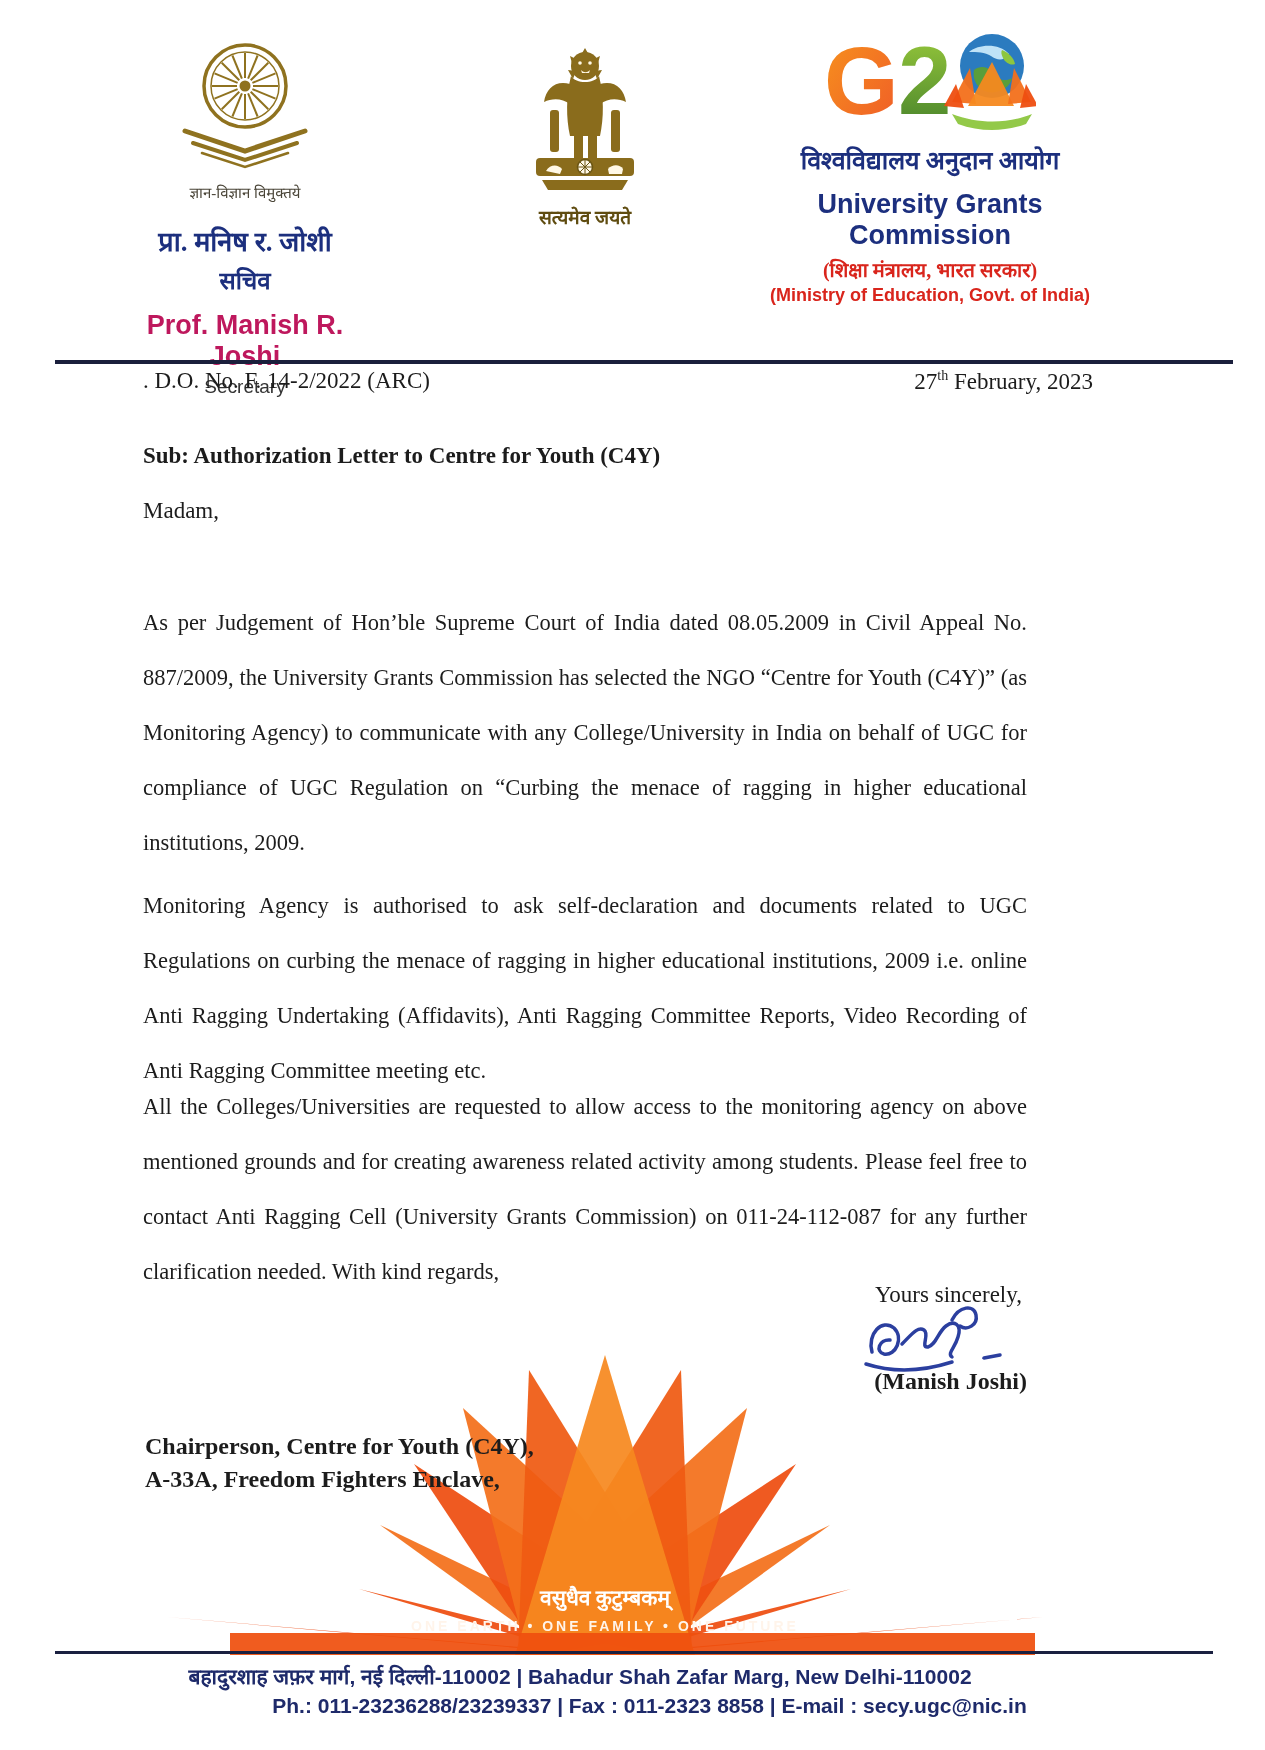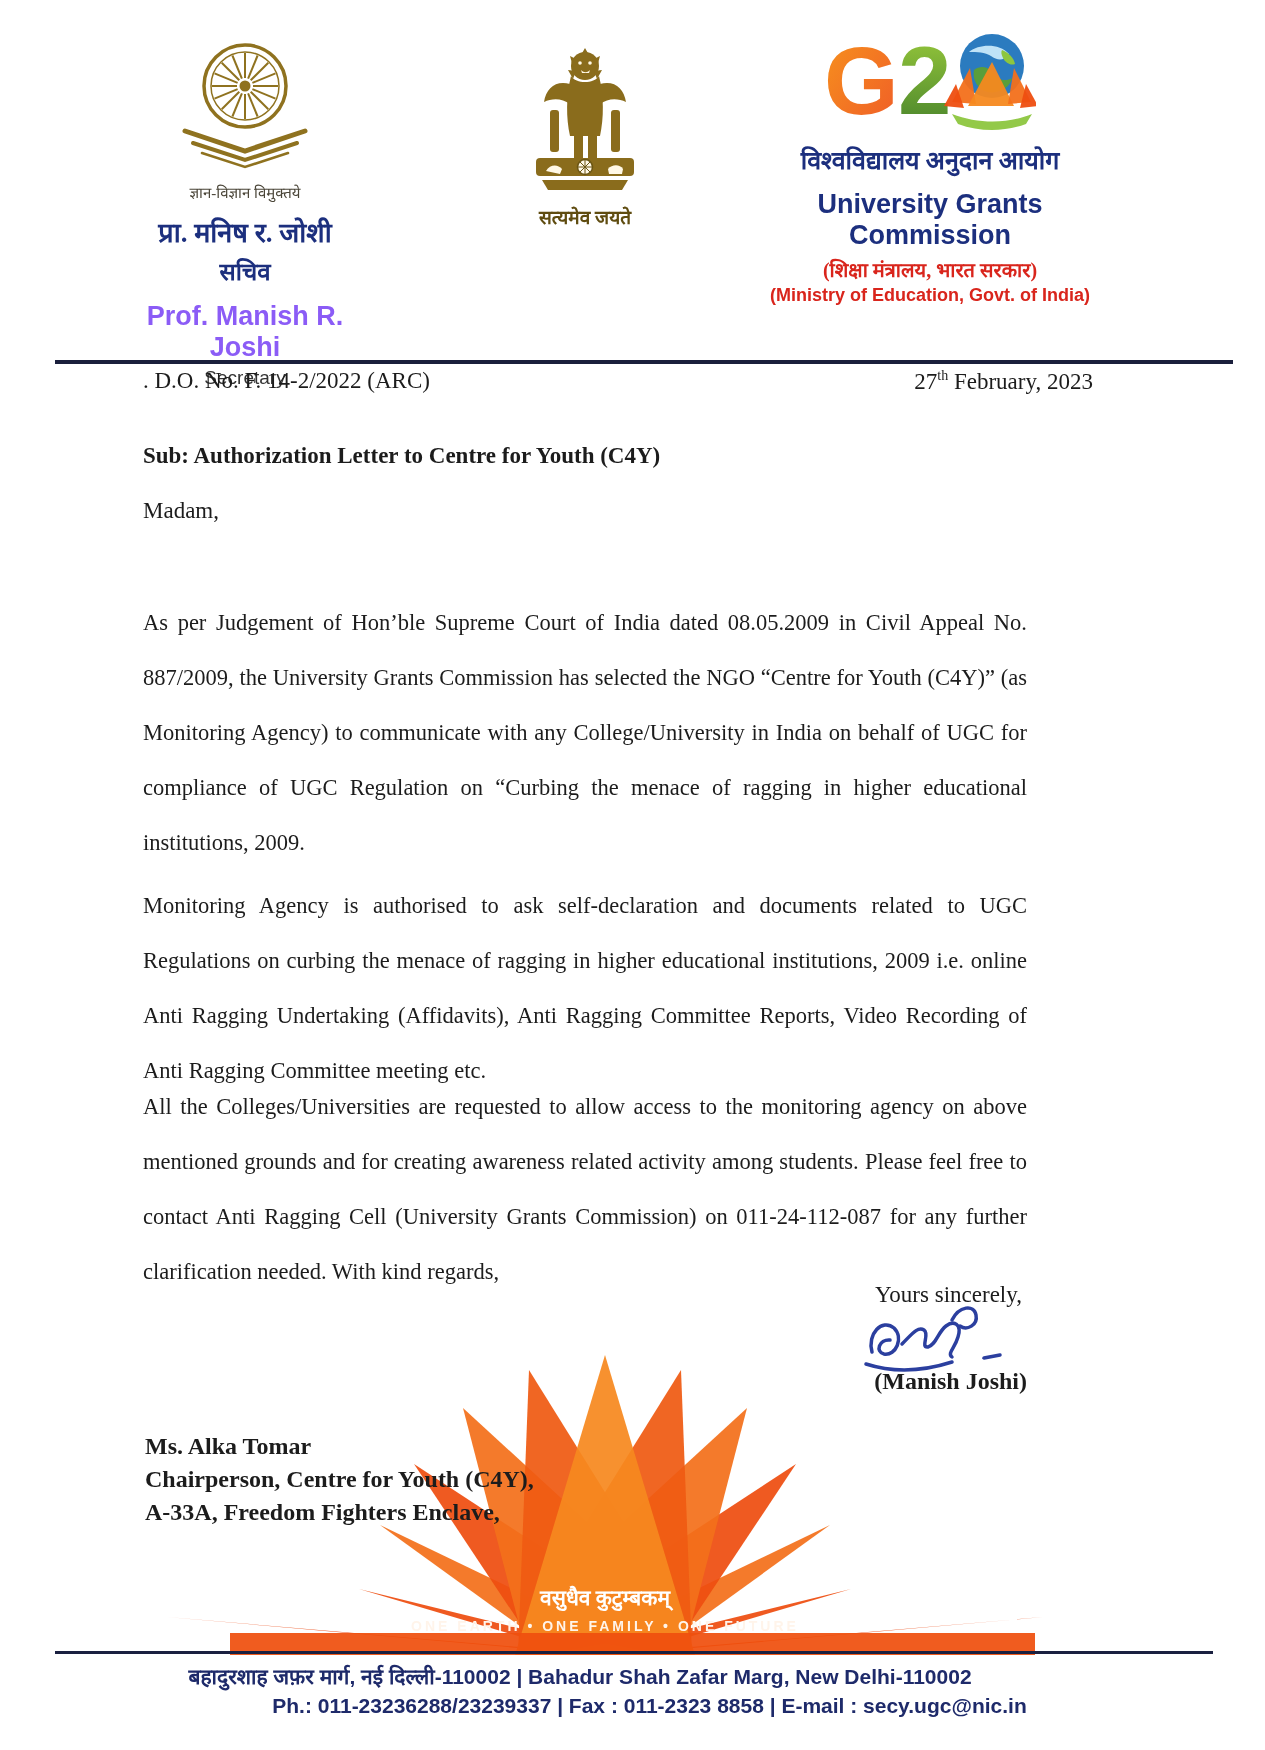--- a/index.html
+++ b/index.html
@@ -10,23 +10,23 @@
     background:#ffffff;
     font-family:"Liberation Serif", serif;
     color:#1c1c1c;
     overflow:hidden;
   }
   .abs{position:absolute;}
 
   
   .hdr-left{left:110px;top:38px;width:270px;text-align:center;}
   .hdr-left .motto{margin-top:8px;font-size:15px;color:#4a4538;}
-  .hdr-left .name-hi{margin-top:11px;font-size:27px;font-weight:bold;color:#1c2f7e;}
+  .hdr-left .name-hi{margin-top:20px;font-size:27px;font-weight:bold;color:#1c2f7e;}
   .hdr-left .title-hi{margin-top:4px;font-size:24px;font-weight:bold;color:#1c2f7e;}
-  .hdr-left .name-en{margin-top:14px;font-size:27px;font-weight:bold;color:#8b5cf6;font-family:"Liberation Sans",sans-serif;}
+  .hdr-left .name-en{margin-top:14px;font-size:27px;font-weight:bold;color:#be185d;font-family:"Liberation Sans",sans-serif;}
   .hdr-left .title-en{margin-top:4px;font-size:19px;color:#333;font-family:"Liberation Sans",sans-serif;}
 
   
   .hdr-center{left:505px;top:40px;width:160px;text-align:center;}
   .emblem-motto{margin-top:2px;font-size:19px;font-weight:bold;color:#5f4c10;}
 
   
   .hdr-right{left:760px;top:32px;width:340px;text-align:center;}
   .g20-line{margin-top:2px;font-size:22px;color:#1c2f7e;}
   .g20-line .bharat{font-weight:bold;font-size:26px;font-style:italic;}
@@ -223,21 +223,20 @@
       <path d="M552 310 L541 25 L378 287 Z" fill="#EF5A12"></path>
       <path d="M378 310 L389 25 L552 287 Z" fill="#EF5A12"></path>
       <path d="M555 310 L465 10 L375 310 Z" fill="#F6891F"></path>
       <rect x="90" y="288" width="805" height="22" fill="#EF500E"></rect>
     </g>
   </svg>
   <div class="abs lotus-hi">वसुधैव कुटुम्बकम्</div>
   <div class="abs lotus-en">ONE EARTH • ONE FAMILY • ONE FUTURE</div>
 
   <div class="abs addressee">
-    <div>Ms. Alka Tomar</div>
     <div>Chairperson, Centre for Youth (C4Y),</div>
     <div>A-33A, Freedom Fighters Enclave,</div>
   </div>
 
   <div class="abs footer-rule"></div>
   <div class="abs footer-1">बहादुरशाह जफ़र मार्ग, नई दिल्ली-110002  |  Bahadur Shah Zafar Marg, New Delhi-110002</div>
   <div class="abs footer-2">Ph.: 011-23236288/23239337  |  Fax : 011-2323 8858  |  E-mail : secy.ugc@nic.in</div>
 
 </div>
 

